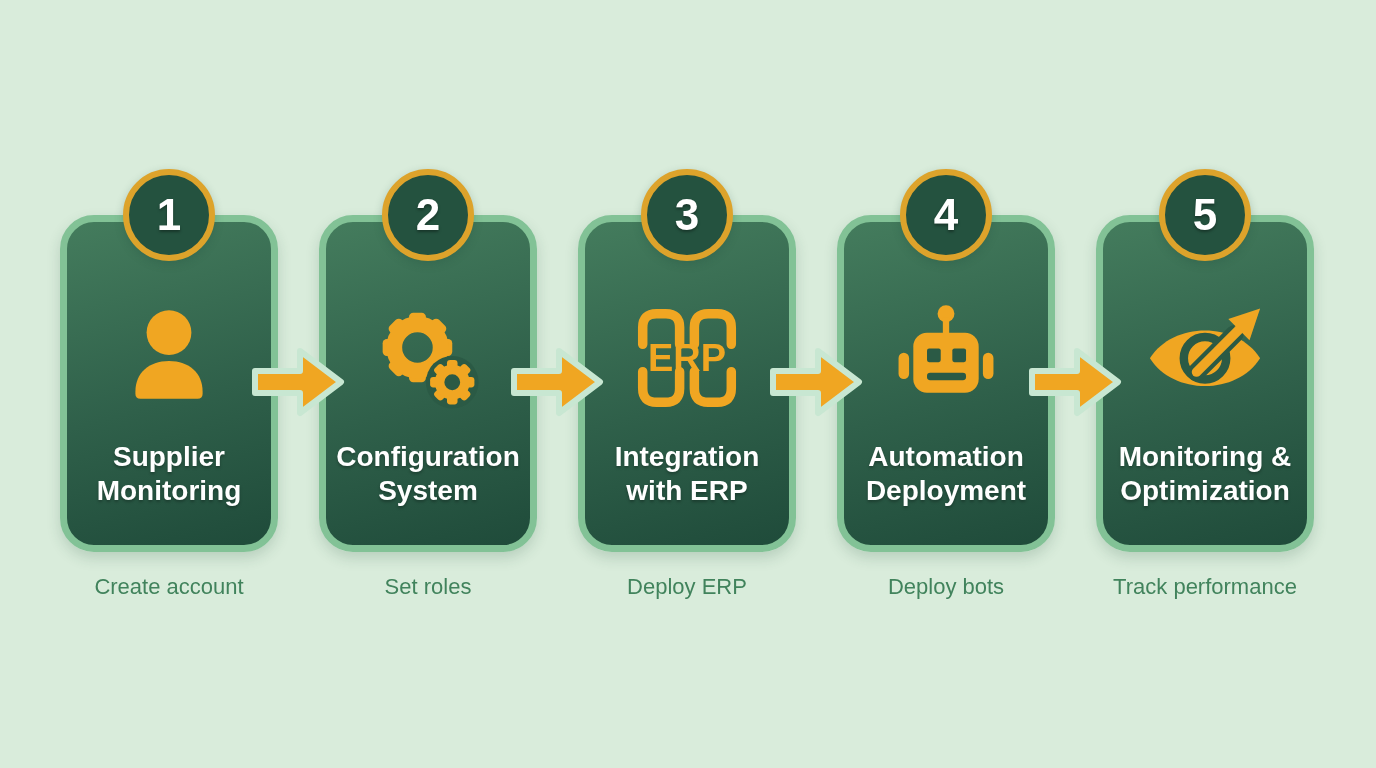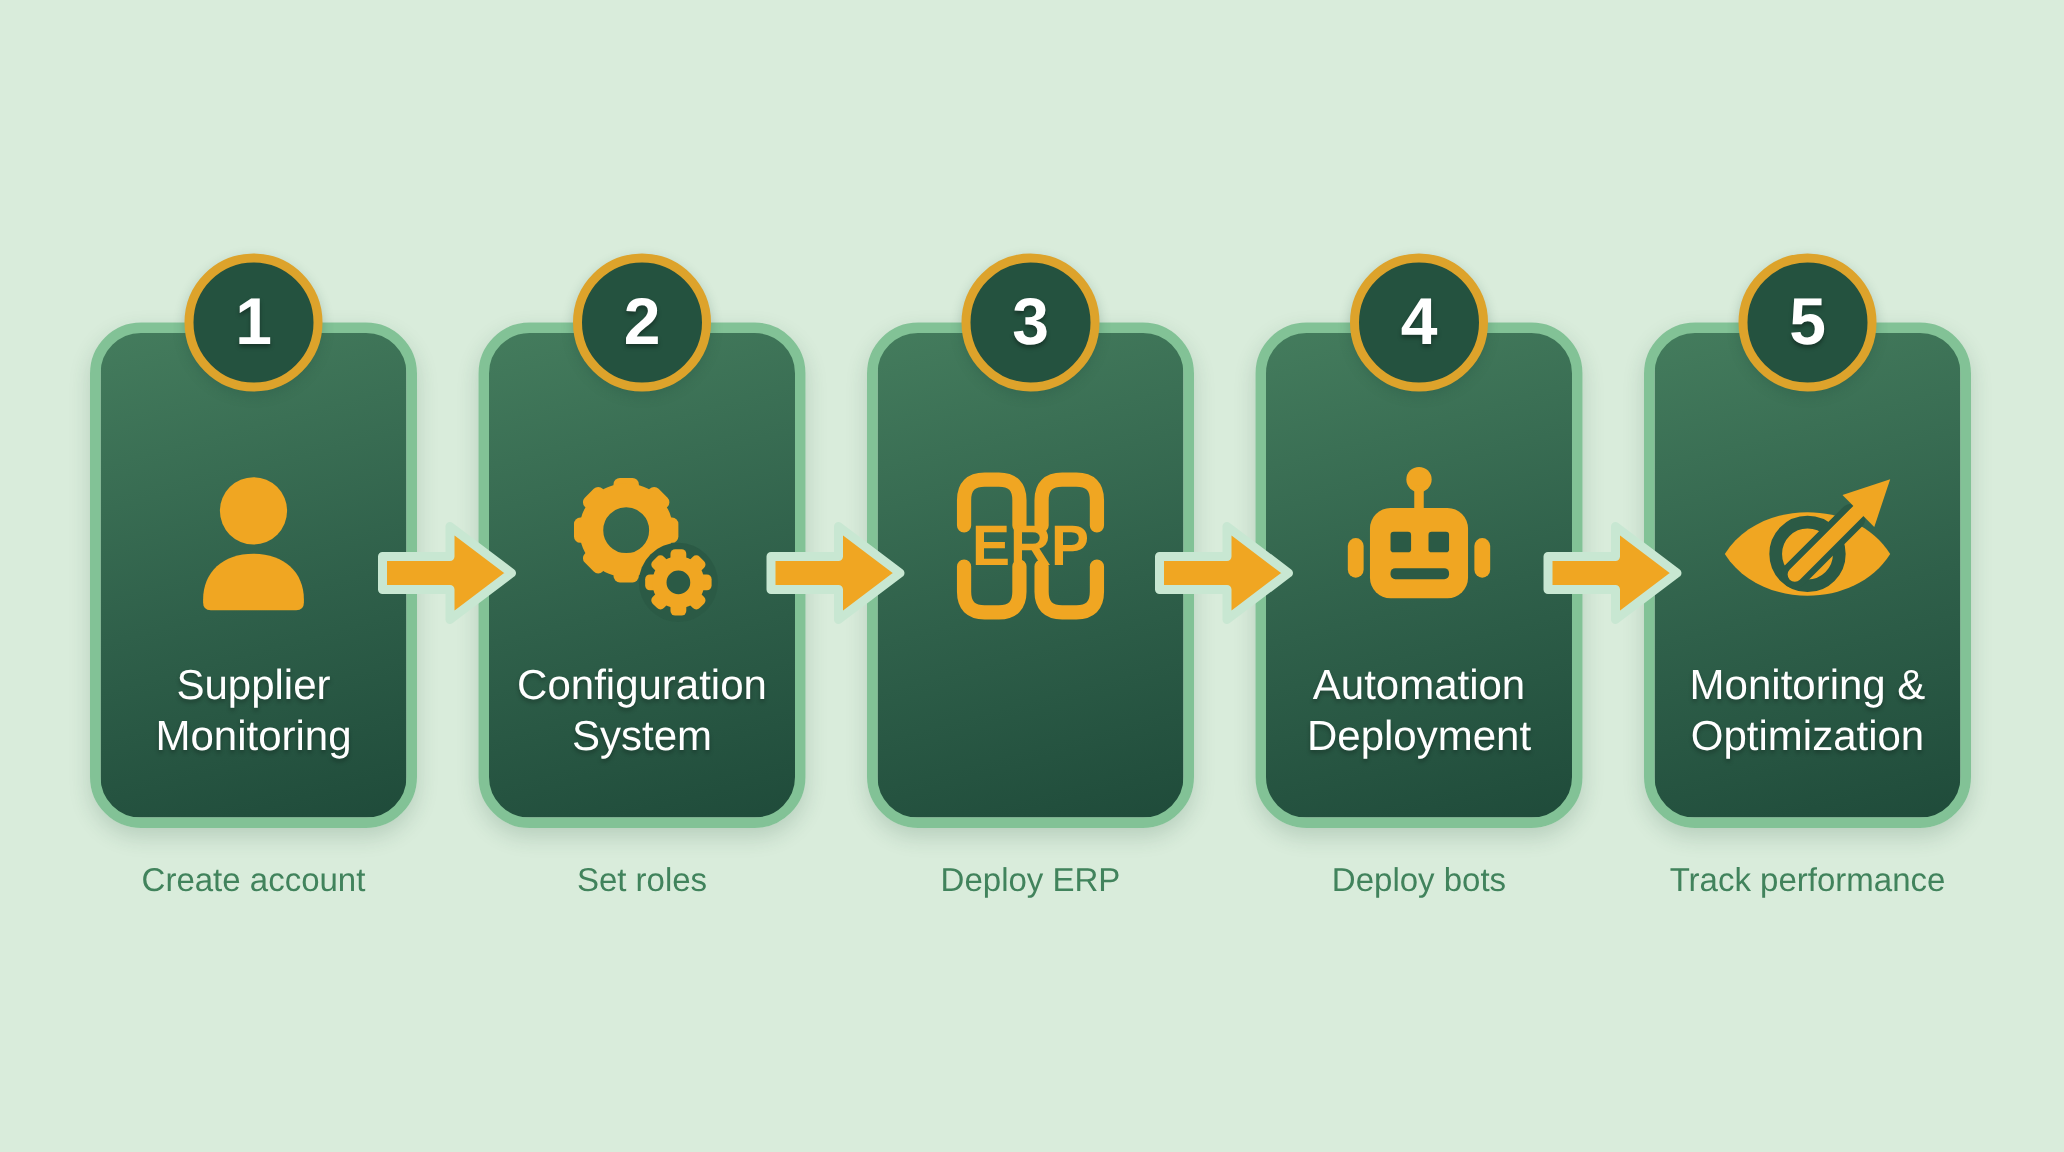--- a/index.html
+++ b/index.html
@@ -52,32 +52,32 @@
     text-shadow: 0 2px 3px rgba(0,0,0,0.35);
     box-shadow: 0 3px 8px rgba(31, 75, 58, 0.25);
   }
   .icon-area {
     position: absolute;
     top: 78px;
     left: 0;
     width: 100%;
     height: 128px;
     display: flex;
-    align-items: center;
+    align-items: flex-start;
     justify-content: center;
   }
   .title {
     position: absolute;
     top: 218px;
     left: 0;
     width: 100%;
     text-align: center;
     color: #ffffff;
     font-size: 28px;
-    font-weight: 400;
+    font-weight: 700;
     line-height: 34px;
     text-shadow: 0 2px 3px rgba(0,0,0,0.28);
   }
   .title span { display: block; }
   .subtitle {
     position: absolute;
     top: 574px;
     left: 50%;
     transform: translateX(-50%);
     white-space: nowrap;
@@ -198,20 +198,24 @@
       <div class="icon-area">
         <svg width="116" height="116" viewBox="0 0 110 110">
           <g fill="none" stroke="#f0a622" stroke-width="9" stroke-linecap="round">
             <path d="M13 42 L13 26 Q13 13 26 13 L35 13 Q48 13 48 26 L48 42"></path>
             <path d="M62 42 L62 26 Q62 13 75 13 L84 13 Q97 13 97 26 L97 42"></path>
             <path d="M13 68 L13 84 Q13 97 26 97 L35 97 Q48 97 48 84 L48 68"></path>
             <path d="M62 68 L62 84 Q62 97 75 97 L84 97 Q97 97 97 84 L97 68"></path>
           </g>
           <text x="55" y="67" text-anchor="middle" font-family="Liberation Sans, sans-serif" font-size="36" font-weight="700" fill="#f0a622">ERP</text>
         </svg>
+      </div>
+      <div class="title">
+        <span>Integration</span>
+        <span>with ERP</span>
       </div>
     </div>
     <div class="subtitle">Deploy ERP</div>
   </div>
 
   <div class="step" style="left:837px">
     <div class="badge">
       <span>4</span>
     </div>
     <div class="card">

